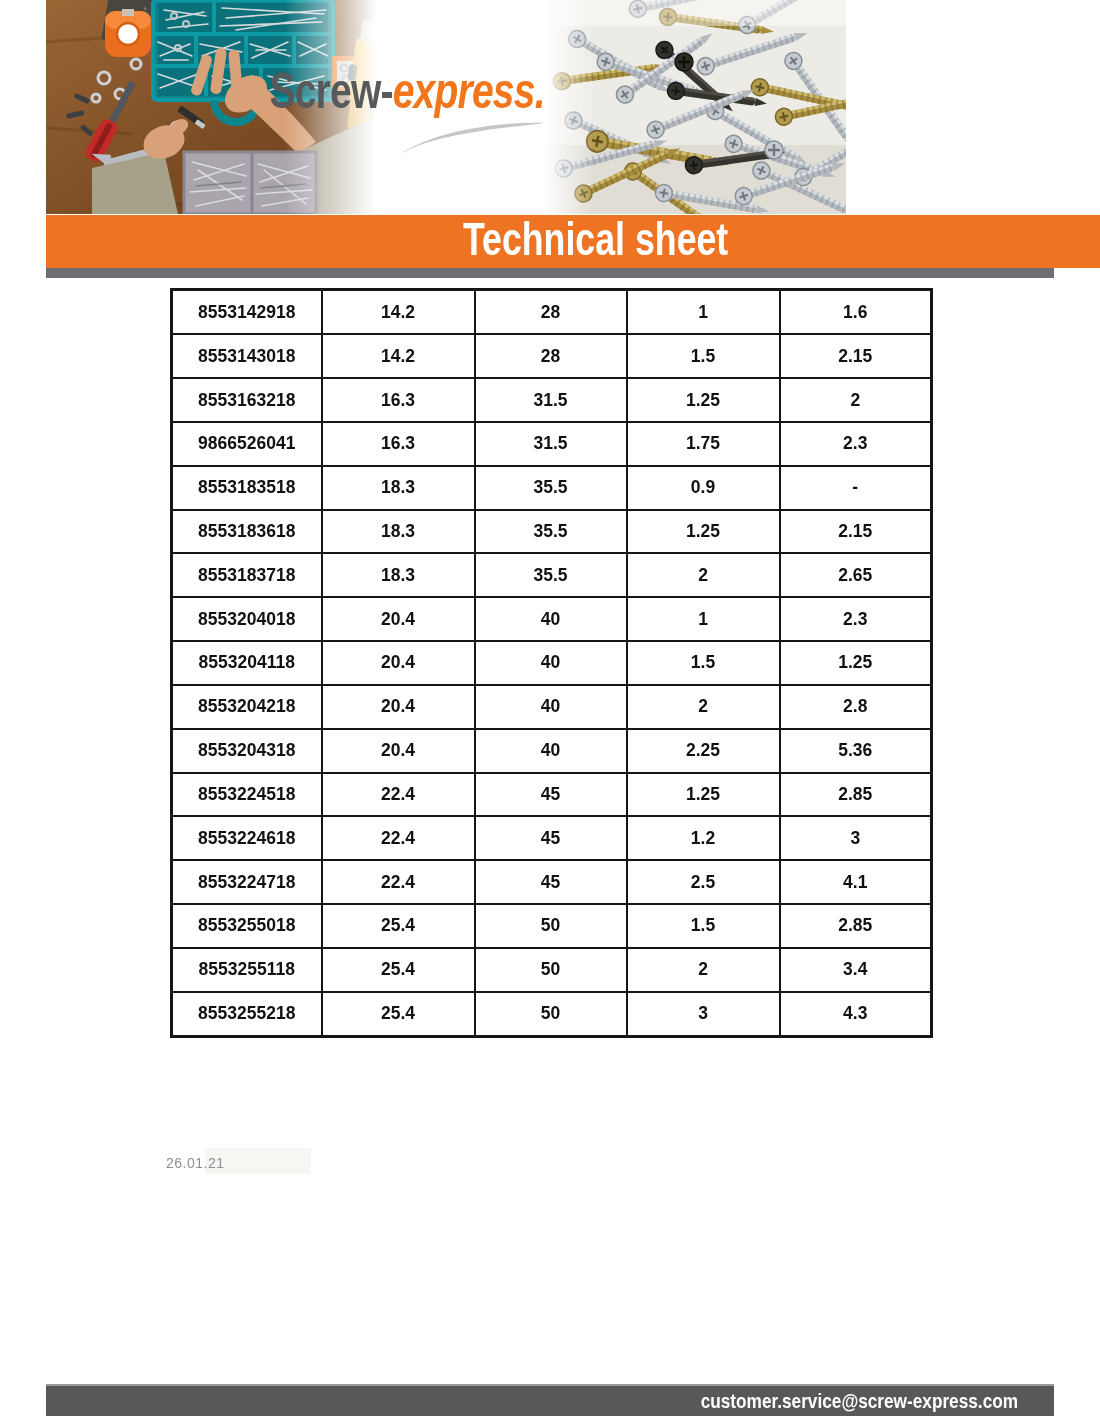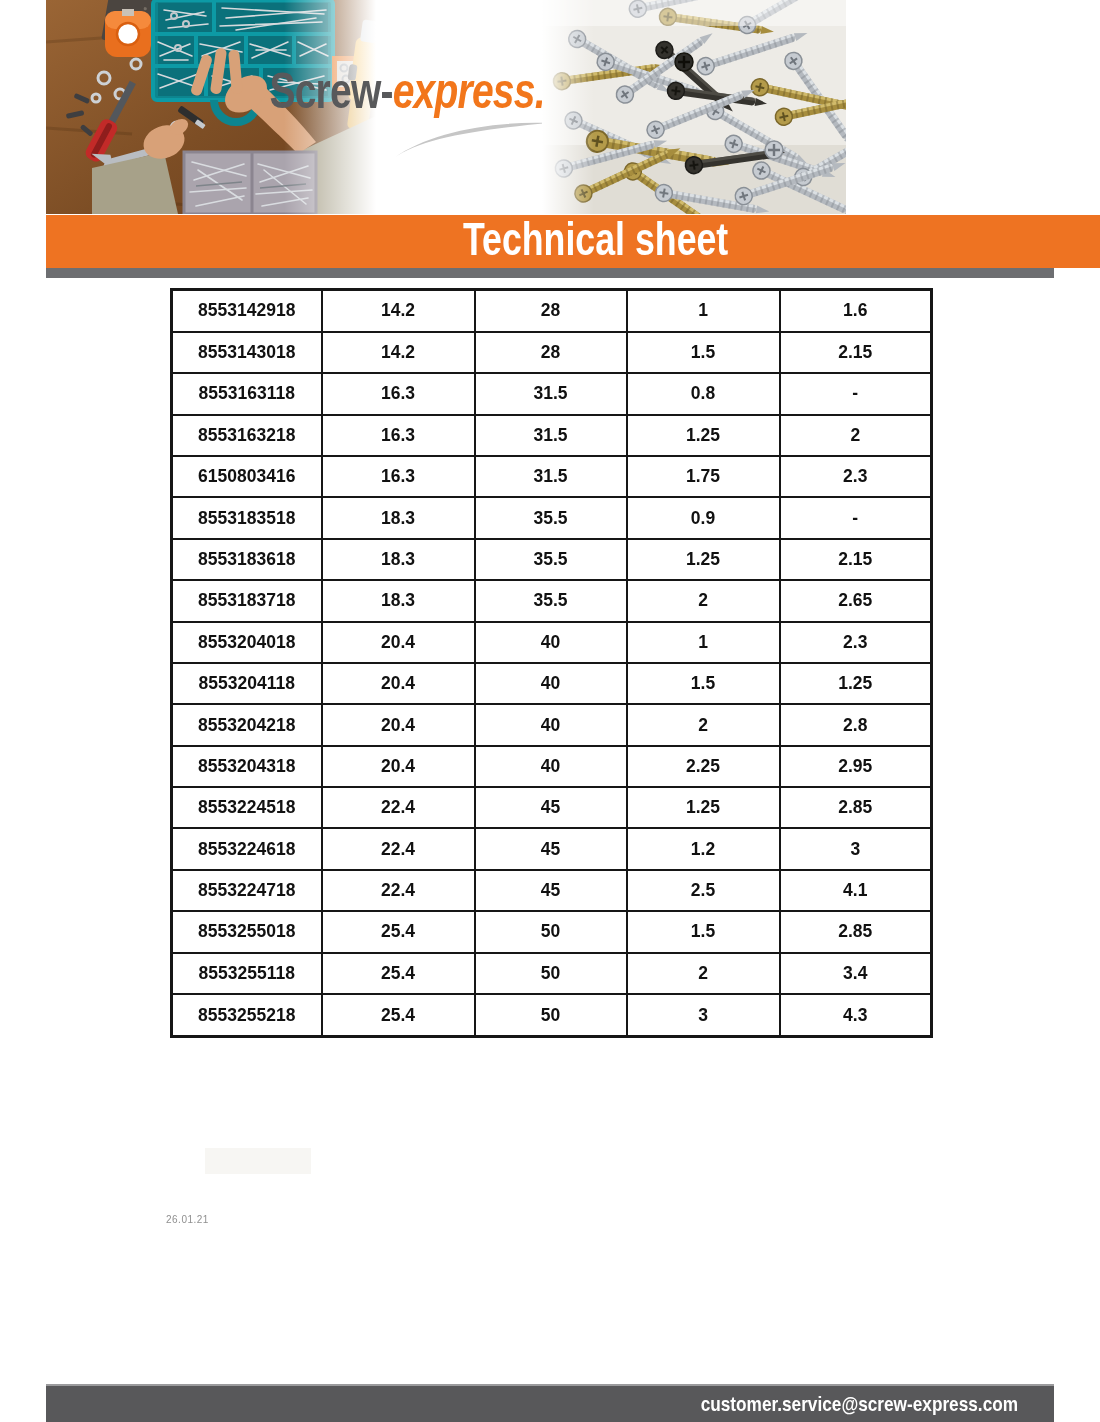--- a/index.html
+++ b/index.html
@@ -26,25 +26,25 @@
 
   
   .sheet-table{position:absolute;left:170px;top:288px;width:760px;height:750px;
                border-collapse:collapse;table-layout:fixed;border:3px solid #161616;}
   .sheet-table td{border:2px solid #161616;font-weight:bold;font-size:17.5px;color:#111;
                   text-align:center;vertical-align:middle;padding:0;
                   font-family:"Liberation Sans", sans-serif;}
 
   
   .faint-box{position:absolute;left:205px;top:1148px;width:106px;height:26px;background:#f7f6f3;}
-  .date-note{position:absolute;left:166px;top:1214px;font-size:10px;color:#8f8f8f;
+  .date-note{position:absolute;left:166px;top:1155px;font-size:14px;color:#8f8f8f;
              letter-spacing:.5px;}
 
   
-  .footer{position:absolute;left:46px;top:1384px;width:1008px;height:38px;background:#58585a;
+  .footer{position:absolute;left:46px;top:1384px;width:1008px;height:32px;background:#58585a;
           border-top:2px solid #9b9b9d;box-sizing:border-box;
           display:flex;align-items:center;justify-content:flex-end;padding-right:36px;}
   .footer-email{color:#ffffff;font-weight:bold;font-size:21px;display:inline-block;
                 transform:scaleX(.82);transform-origin:right center;letter-spacing:0;}
 </style>
 </head>
 <body>
 
 <div class="page">
 
@@ -327,35 +327,28 @@
           <td>1.6</td>
         </tr>
         <tr>
           <td>8553143018</td>
           <td>14.2</td>
           <td>28</td>
           <td>1.5</td>
           <td>2.15</td>
         </tr>
         <tr>
-          <td>8553163118</td>
-          <td>16.3</td>
-          <td>31.5</td>
-          <td>0.8</td>
-          <td>-</td>
-        </tr>
-        <tr>
           <td>8553163218</td>
           <td>16.3</td>
           <td>31.5</td>
           <td>1.25</td>
           <td>2</td>
         </tr>
         <tr>
-          <td>6150803416</td>
+          <td>9866526041</td>
           <td>16.3</td>
           <td>31.5</td>
           <td>1.75</td>
           <td>2.3</td>
         </tr>
         <tr>
           <td>8553183518</td>
           <td>18.3</td>
           <td>35.5</td>
           <td>0.9</td>
@@ -394,21 +387,21 @@
           <td>20.4</td>
           <td>40</td>
           <td>2</td>
           <td>2.8</td>
         </tr>
         <tr>
           <td>8553204318</td>
           <td>20.4</td>
           <td>40</td>
           <td>2.25</td>
-          <td>2.95</td>
+          <td>5.36</td>
         </tr>
         <tr>
           <td>8553224518</td>
           <td>22.4</td>
           <td>45</td>
           <td>1.25</td>
           <td>2.85</td>
         </tr>
         <tr>
           <td>8553224618</td>

